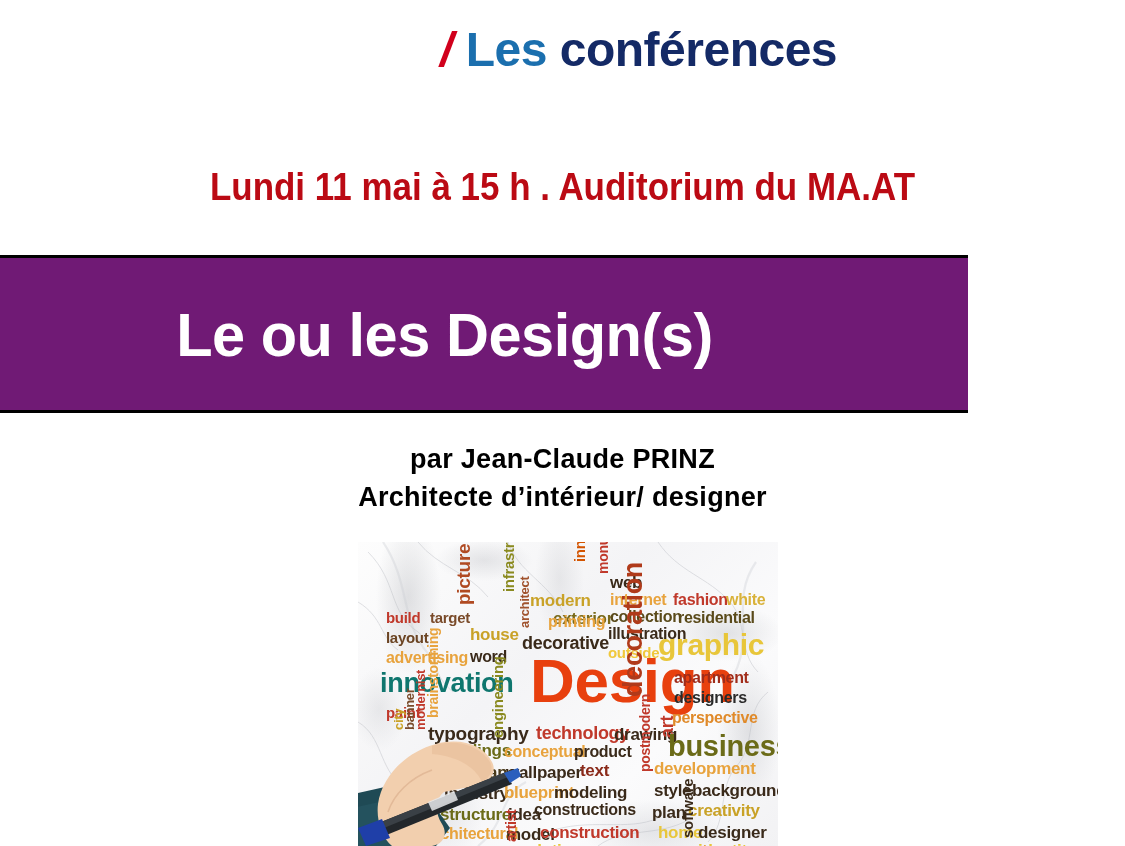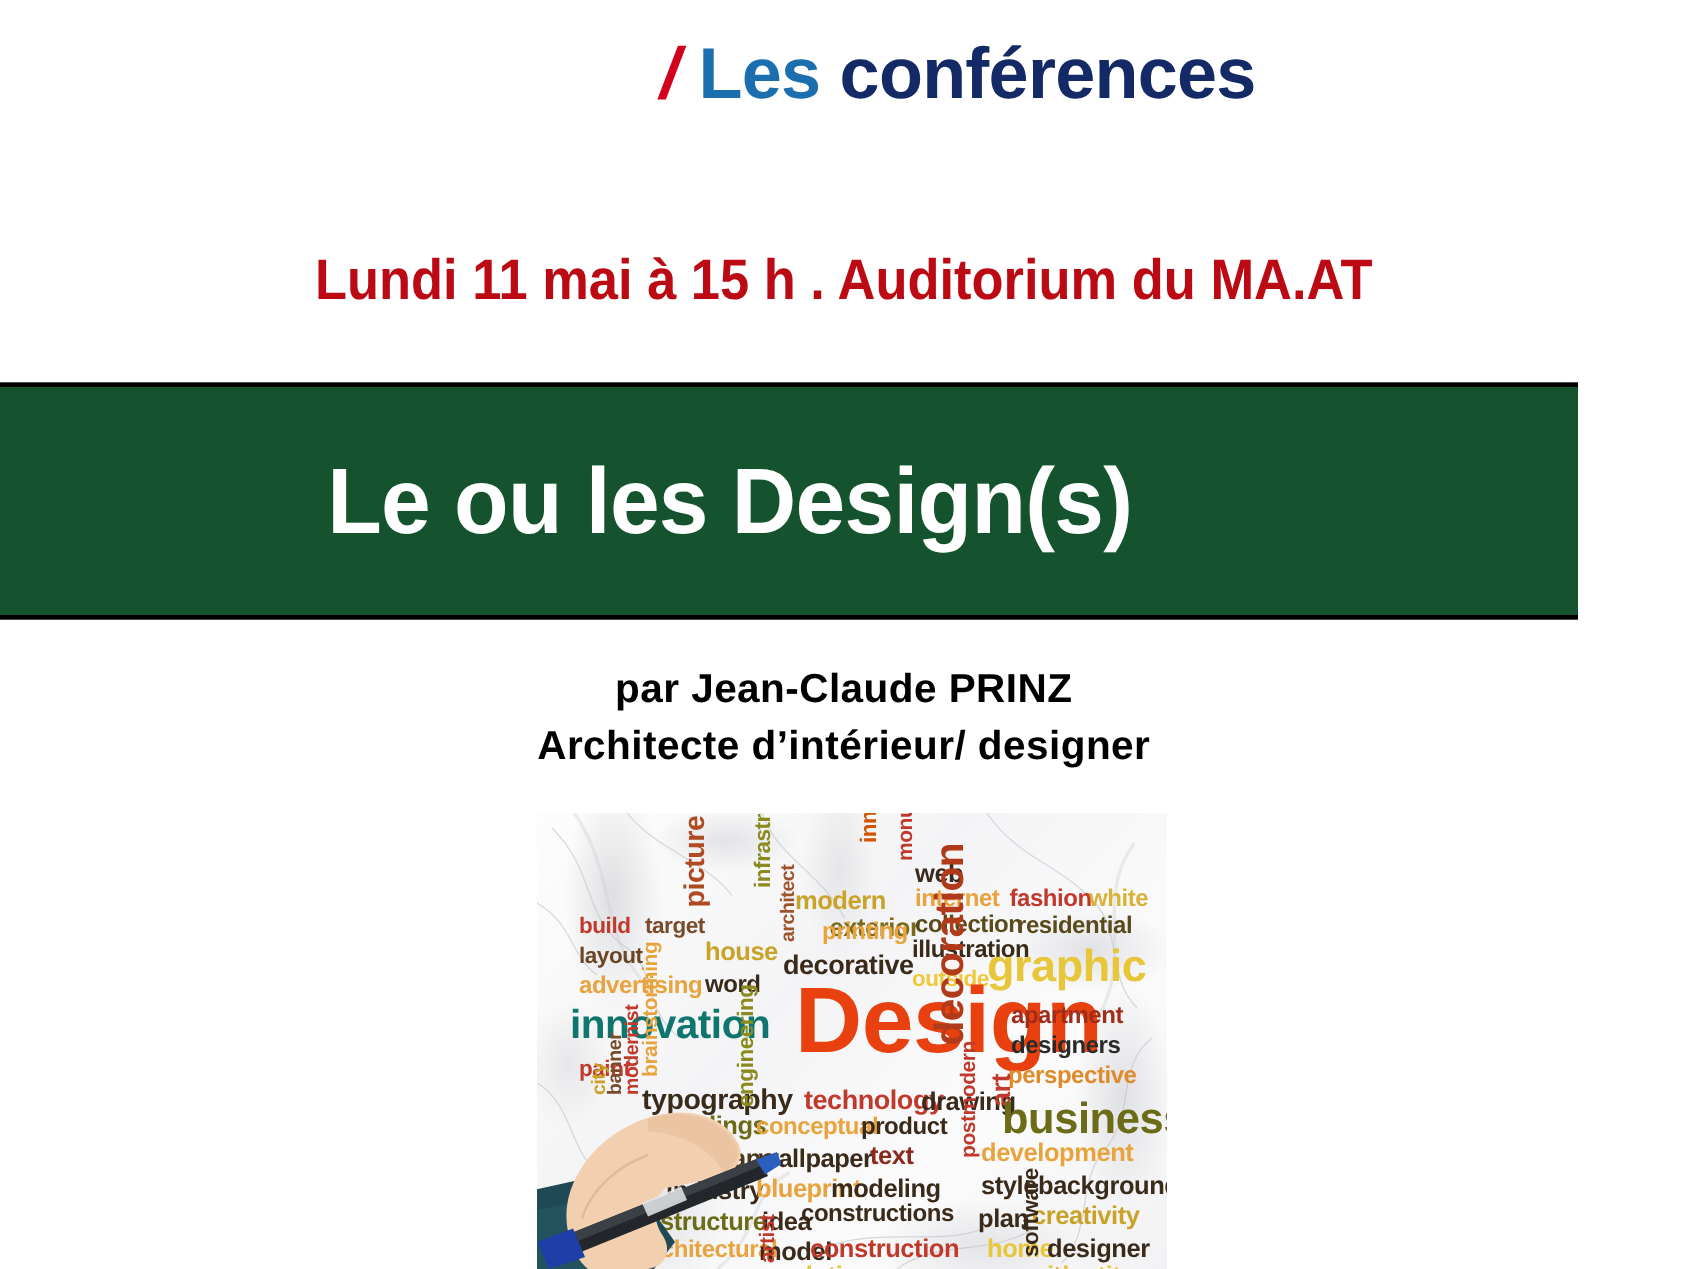--- a/index.html
+++ b/index.html
@@ -89,23 +89,23 @@
     font-family: "Liberation Sans Narrow", "Liberation Sans", sans-serif;
     transform: scaleX(0.92);
     white-space: nowrap;
   }
 
   
   .green-band {
     position: absolute;
     left: 0;
     top: 255px;
-    width: 1052px;
+    width: 968px;
     height: 158px;
-    background: #14532d;
+    background: #701a75;
     border-top: 3px solid #000000;
     border-bottom: 3px solid #000000;
     box-sizing: border-box;
     display: flex;
     align-items: center;
     justify-content: center;
   }
   .green-title {
     color: #ffffff;
     font-size: 62px;

